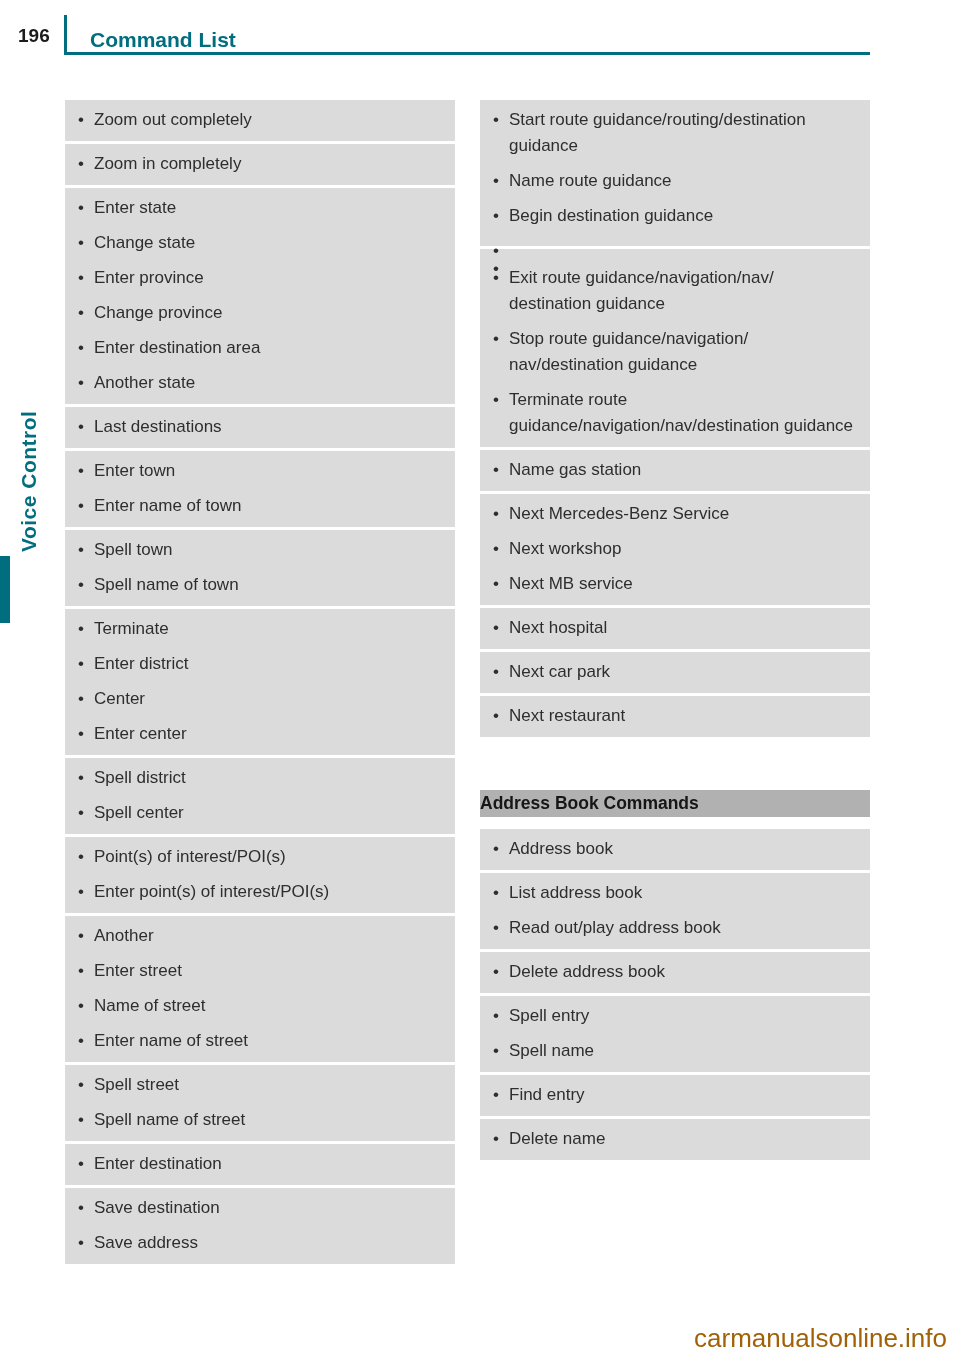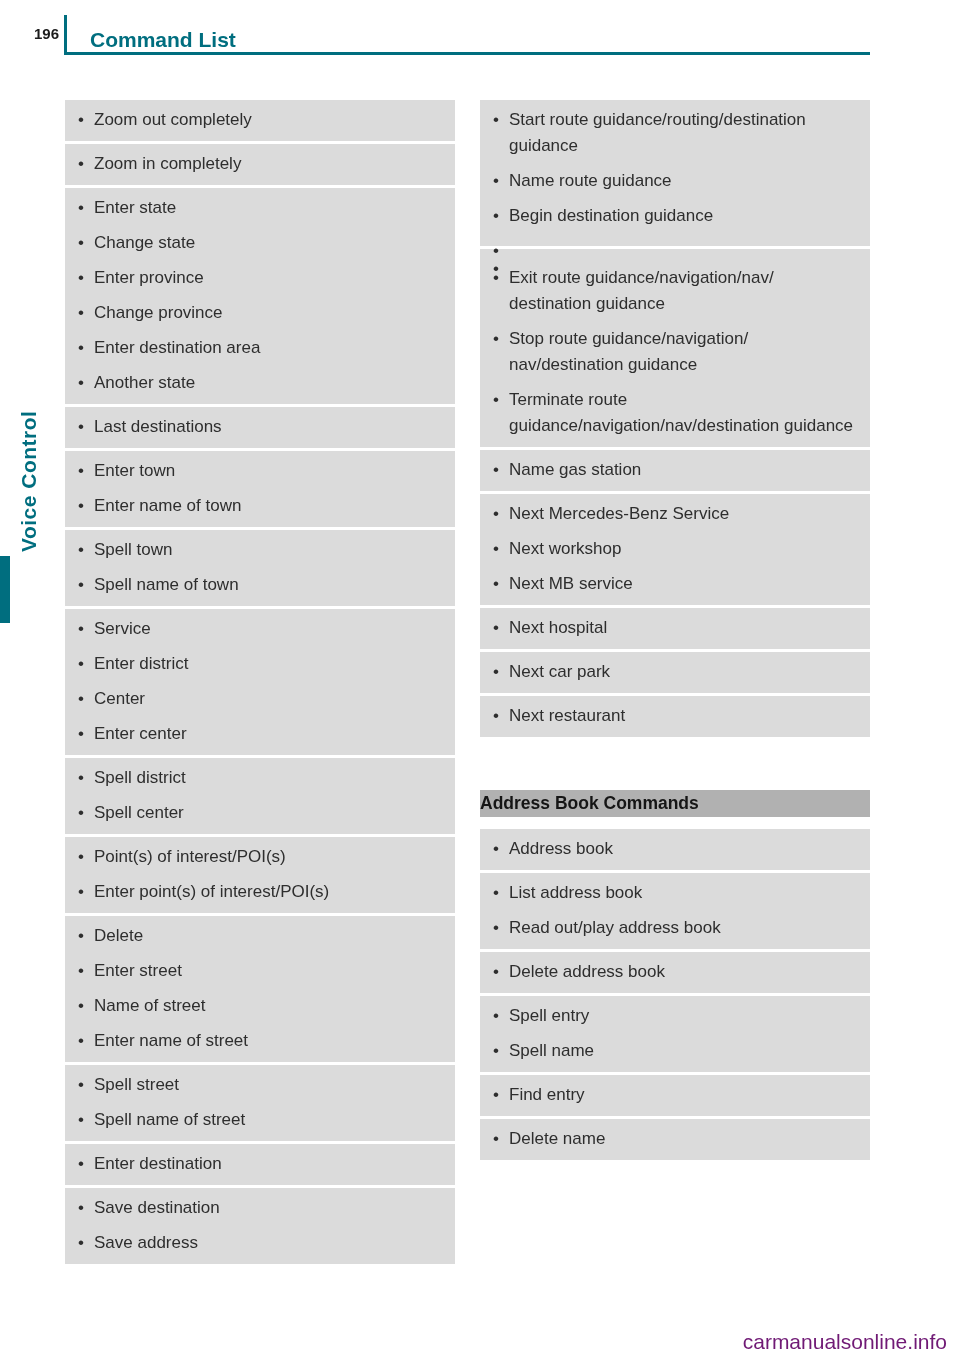--- a/index.html
+++ b/index.html
@@ -12,22 +12,22 @@
   html,body{margin:0;padding:0;background:#ffffff;}
   .page{
     position:relative;
     width:960px;height:1362px;
     background:#ffffff;
     font-family:"Liberation Sans", sans-serif;
     overflow:hidden;
   }
   
   .page-number{
-    position:absolute;left:34px;top:25px;
-    font-size:15px;font-weight:bold;color:#1c1c1c;
+    position:absolute;left:18px;top:25px;
+    font-size:19px;font-weight:bold;color:#1c1c1c;
   }
   .page-title{
     position:absolute;left:86px;top:24px;margin:4px;
     font-size:21px;font-weight:bold;color:var(--accent);
   }
   .header-vrule{
     position:absolute;left:64px;top:15px;width:3px;height:40px;
     background:var(--accent);
   }
   .header-rule{
@@ -70,21 +70,21 @@
   }
   .section-header{
     margin-top:50px;margin-bottom:9px;
     background:var(--section-bg);
     color:#161616;font-weight:bold;font-size:17.5px;
     line-height:27px;padding-left:0;
   }
   
   .watermark{
     position:absolute;right:13px;bottom:8px;
-    font-size:21px;color:#701a75;
+    font-size:26px;color:#a16207;
   }
 </style>
 </head>
 <body>
 
 <div class="page">
 
   <header>
     <span class="page-number">196</span>
     <span class="header-vrule"></span>
@@ -131,41 +131,41 @@
           </ul>
         </div>
         <div class="command-group">
           <ul class="command-list">
             <li class="command-item"><span class="bullet">•</span><span class="command-text">Spell town</span></li>
             <li class="command-item"><span class="bullet">•</span><span class="command-text">Spell name of town</span></li>
           </ul>
         </div>
         <div class="command-group">
           <ul class="command-list">
-            <li class="command-item"><span class="bullet">•</span><span class="command-text">Service</span></li>
+            <li class="command-item"><span class="bullet">•</span><span class="command-text">Terminate</span></li>
             <li class="command-item"><span class="bullet">•</span><span class="command-text">Enter district</span></li>
             <li class="command-item"><span class="bullet">•</span><span class="command-text">Center</span></li>
             <li class="command-item"><span class="bullet">•</span><span class="command-text">Enter center</span></li>
           </ul>
         </div>
         <div class="command-group">
           <ul class="command-list">
             <li class="command-item"><span class="bullet">•</span><span class="command-text">Spell district</span></li>
             <li class="command-item"><span class="bullet">•</span><span class="command-text">Spell center</span></li>
           </ul>
         </div>
         <div class="command-group">
           <ul class="command-list">
             <li class="command-item"><span class="bullet">•</span><span class="command-text">Point(s) of interest/POI(s)</span></li>
             <li class="command-item"><span class="bullet">•</span><span class="command-text">Enter point(s) of interest/POI(s)</span></li>
           </ul>
         </div>
         <div class="command-group">
           <ul class="command-list">
-            <li class="command-item"><span class="bullet">•</span><span class="command-text">Delete</span></li>
+            <li class="command-item"><span class="bullet">•</span><span class="command-text">Another</span></li>
             <li class="command-item"><span class="bullet">•</span><span class="command-text">Enter street</span></li>
             <li class="command-item"><span class="bullet">•</span><span class="command-text">Name of street</span></li>
             <li class="command-item"><span class="bullet">•</span><span class="command-text">Enter name of street</span></li>
           </ul>
         </div>
         <div class="command-group">
           <ul class="command-list">
             <li class="command-item"><span class="bullet">•</span><span class="command-text">Spell street</span></li>
             <li class="command-item"><span class="bullet">•</span><span class="command-text">Spell name of street</span></li>
           </ul>

